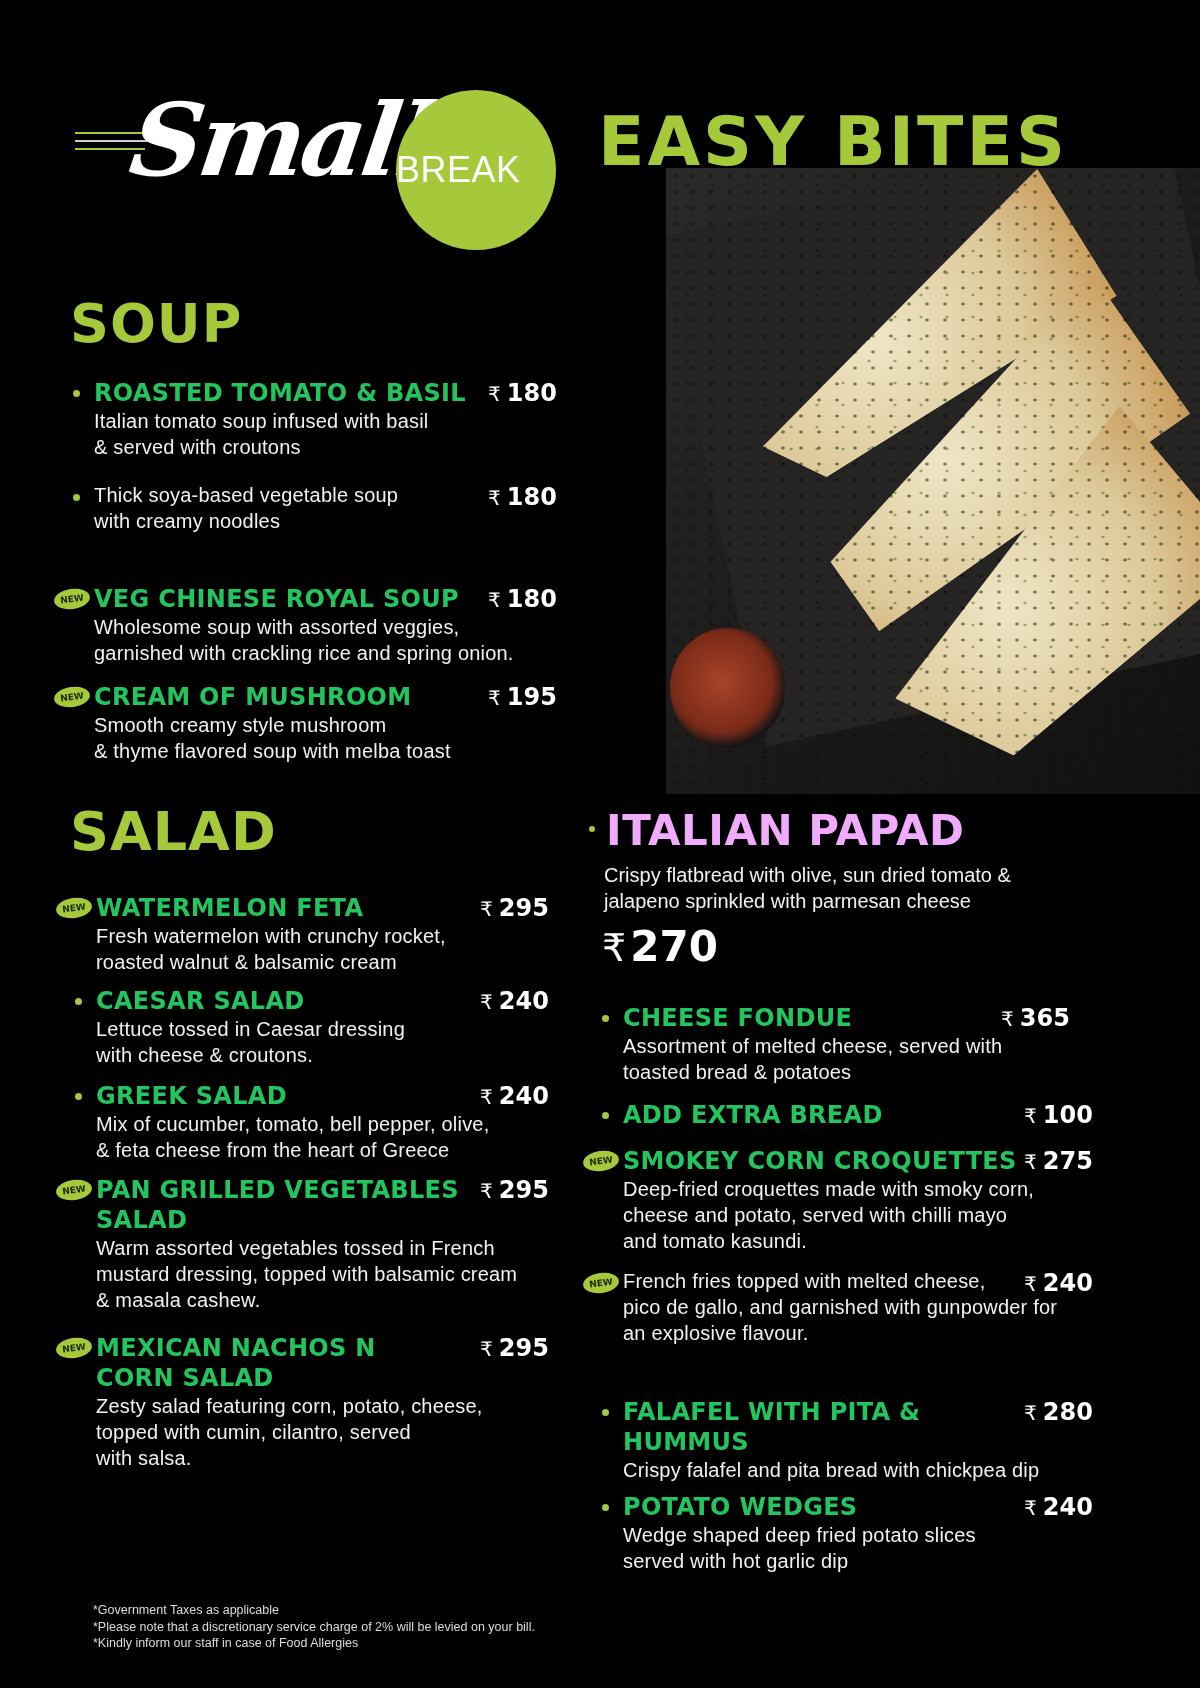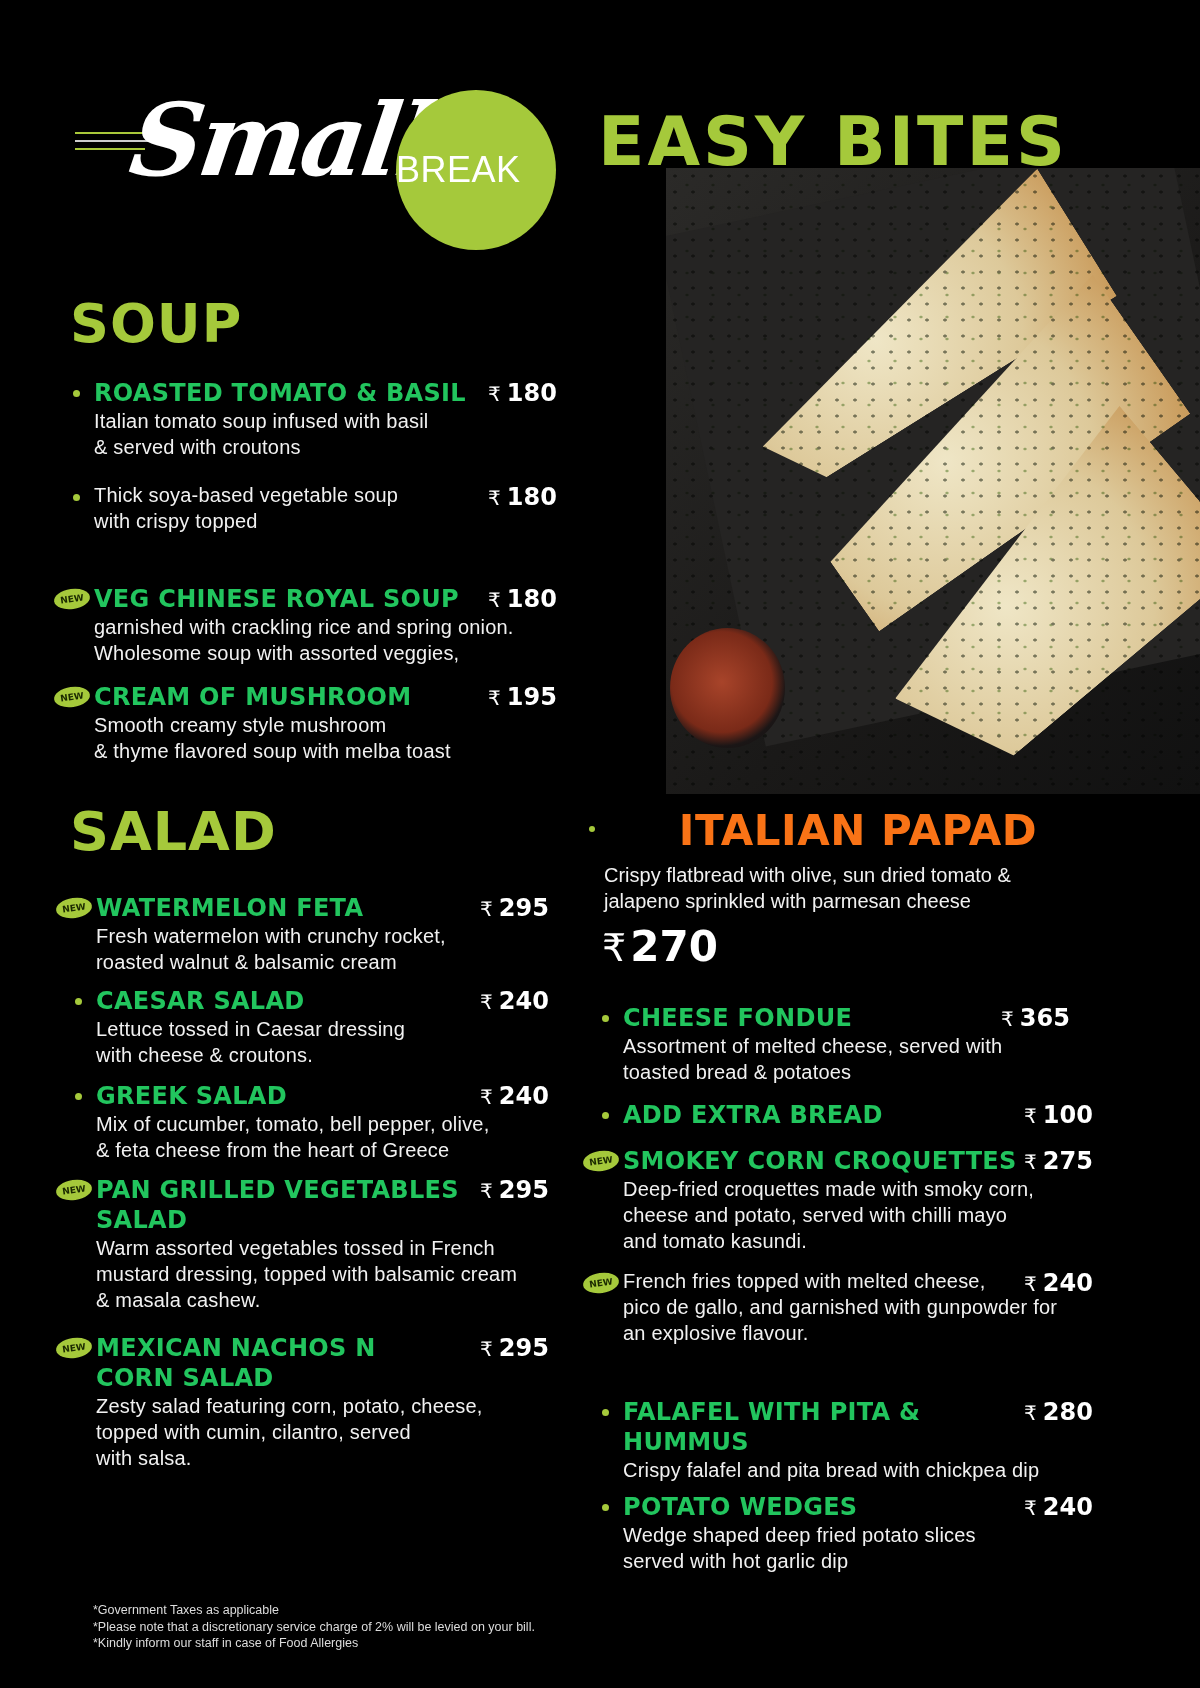--- a/index.html
+++ b/index.html
@@ -61,21 +61,21 @@
   .bullet { position: absolute; width: 7px; height: 7px; border-radius: 50%; background: #a5c93b; }
   .new-badge {
     position: absolute; width: 36px; height: 20px; border-radius: 50%;
     background: #a5c93b; color: #1b2a00; font-size: 9px; font-weight: bold;
     display: flex; align-items: center; justify-content: center; transform: rotate(-8deg);
     font-family: "DejaVu Sans", sans-serif;
   }
 
   
   .papad { position: absolute; left: 590px; top: 806px; width: 520px; }
-  .papad .title { font-family: "DejaVu Sans", sans-serif; font-weight: bold; font-size: 42px; color: #f97316; line-height: 50px; letter-spacing: .5px; text-align: center; }
+  .papad .title { font-family: "DejaVu Sans", sans-serif; font-weight: bold; font-size: 42px; color: #f0abfc; line-height: 50px; letter-spacing: .5px; }
   .papad .desc { font-size: 20px; color: #f1f1f1; line-height: 26px; margin-top: 6px; width: 480px; }
   .papad .price { font-family: "DejaVu Sans", sans-serif; font-size: 42px; font-weight: bold; margin-top: 8px; }
   .papad .price .rs { font-weight: normal; font-size: 38px; margin-right: 4px; }
 
   .footer { position: absolute; left: 93px; top: 1602px; font-size: 12.5px; color: #ddd; line-height: 16.5px; }
 </style>
 </head>
 <body>
 
 <div class="logo">
@@ -115,34 +115,34 @@
         <div>&amp; served with croutons</div>
       </div>
     </div>
     <div class="item" style="left: 94px; top: 482px; width: 500px;">
       <span class="bullet" style="left:-21px; top:12px;"></span>
       <div class="price" style="left:394px; top:0;">
         <span class="rs">₹</span><span>180</span>
       </div>
       <div class="desc">
         <div>Thick soya-based vegetable soup</div>
-        <div>with crispy topped</div>
+        <div>with creamy noodles</div>
       </div>
     </div>
     <div class="item" style="left: 94px; top: 584px; width: 500px;">
       <span class="new-badge" style="left:-40px; top:5px;">NEW</span>
       <div class="name">
         <div>VEG CHINESE ROYAL SOUP</div>
       </div>
       <div class="price" style="left:394px; top:0;">
         <span class="rs">₹</span><span>180</span>
       </div>
       <div class="desc">
+        <div>Wholesome soup with assorted veggies,</div>
         <div>garnished with crackling rice and spring onion.</div>
-        <div>Wholesome soup with assorted veggies,</div>
       </div>
     </div>
     <div class="item" style="left: 94px; top: 682px; width: 500px;">
       <span class="new-badge" style="left:-40px; top:5px;">NEW</span>
       <div class="name">
         <div>CREAM OF MUSHROOM</div>
       </div>
       <div class="price" style="left:394px; top:0;">
         <span class="rs">₹</span><span>195</span>
       </div>

